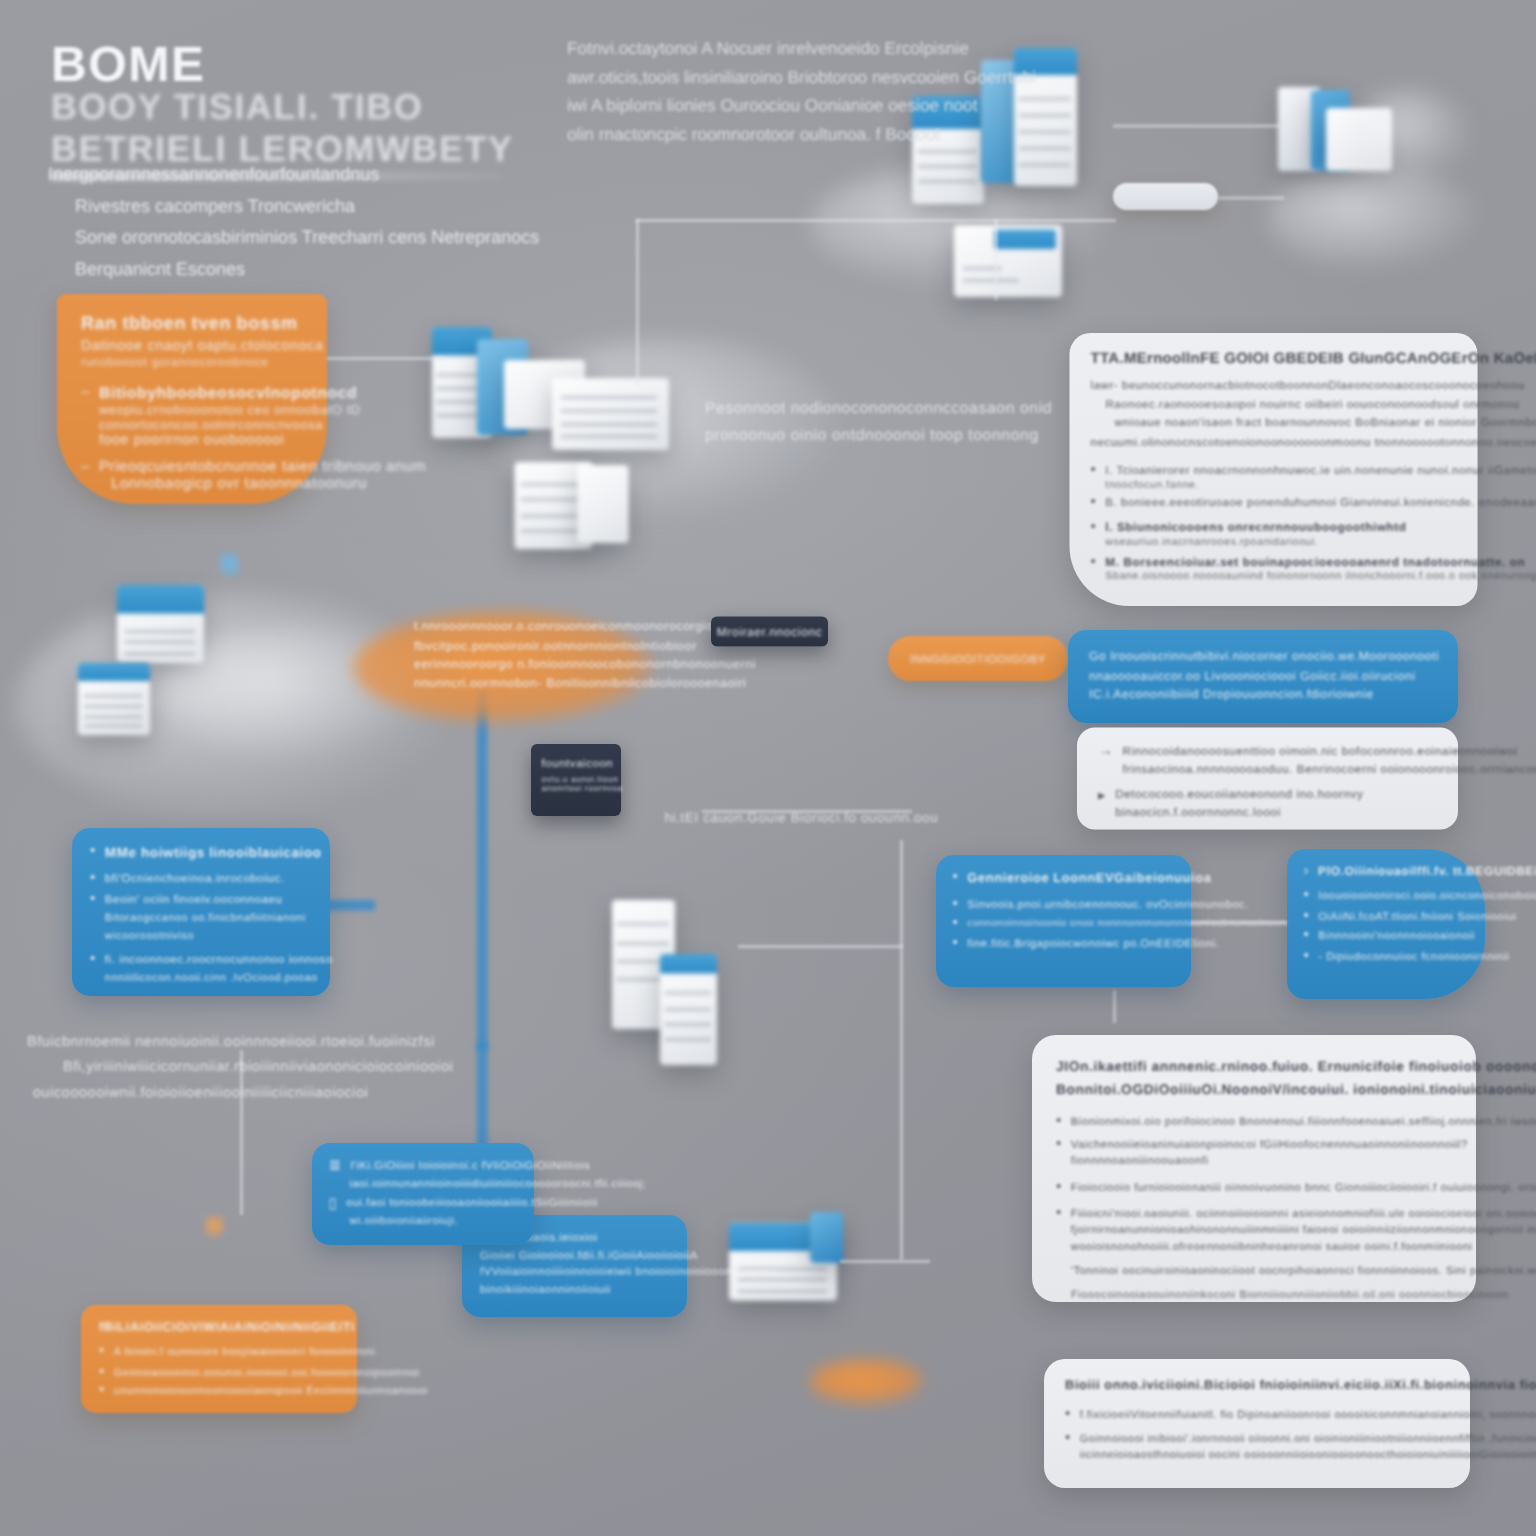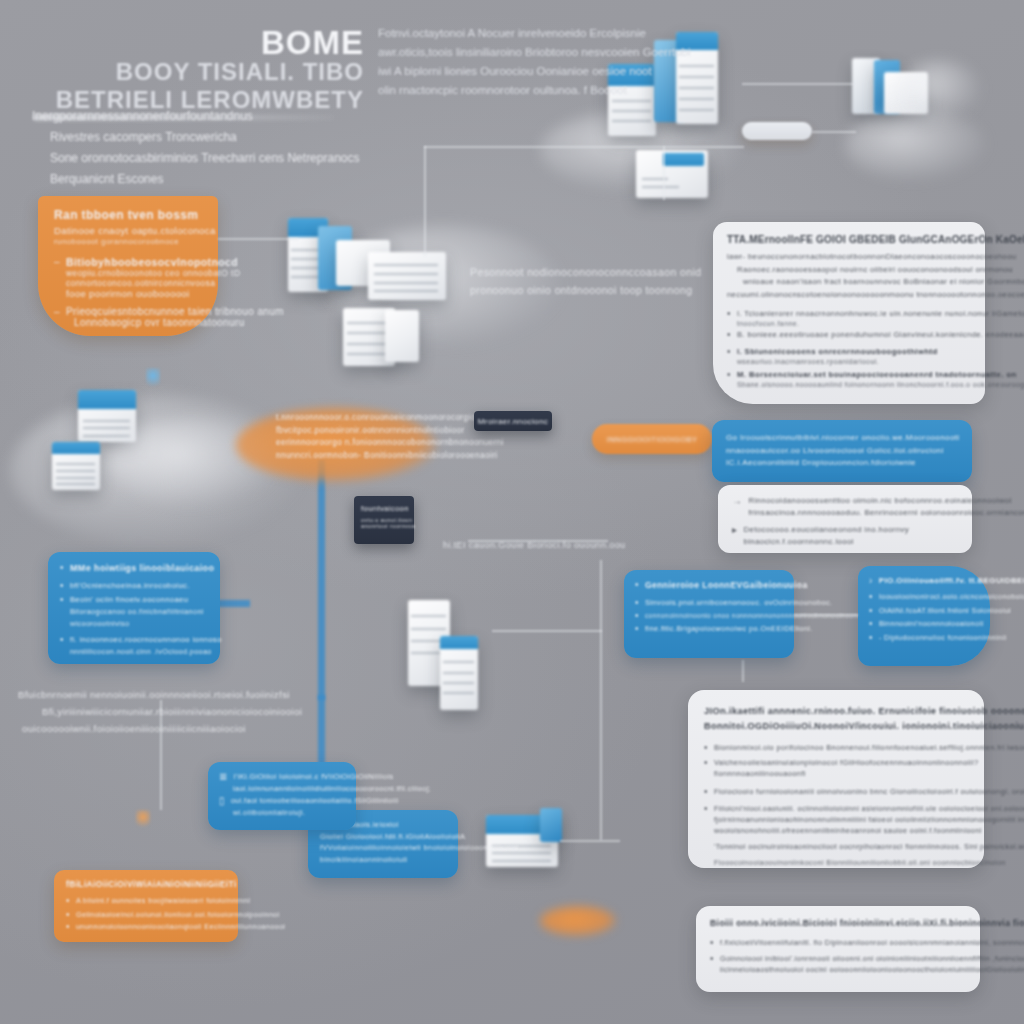--- a/index.html
+++ b/index.html
@@ -23,21 +23,21 @@
   .ptxt{
     color:#f2f3f6; letter-spacing:.4px; white-space:nowrap;
     filter:blur(1.05px); opacity:.95;
   }
   .ptxt.dark{color:#4c5058;}
   .ptxt.darker{color:#3d424b;}
 
   .abs{position:absolute;}
 
   
-  #title-block{left:34px;top:26px;width:330px;text-align:right;}
+  #title-block{left:34px;top:26px;width:330px;}
   #title-main{
     font-size:33px;font-weight:700;color:#f4f5f8;line-height:1;
     filter:blur(.9px);letter-spacing:1px;
   }
   #title-sub{
     font-size:24px;font-weight:700;color:#d9dbe1;line-height:1.15;
     filter:blur(1.3px);letter-spacing:1px;margin-top:-1px;
   }
   #title-rule{
     margin-top:2px;height:5px;width:300px;

